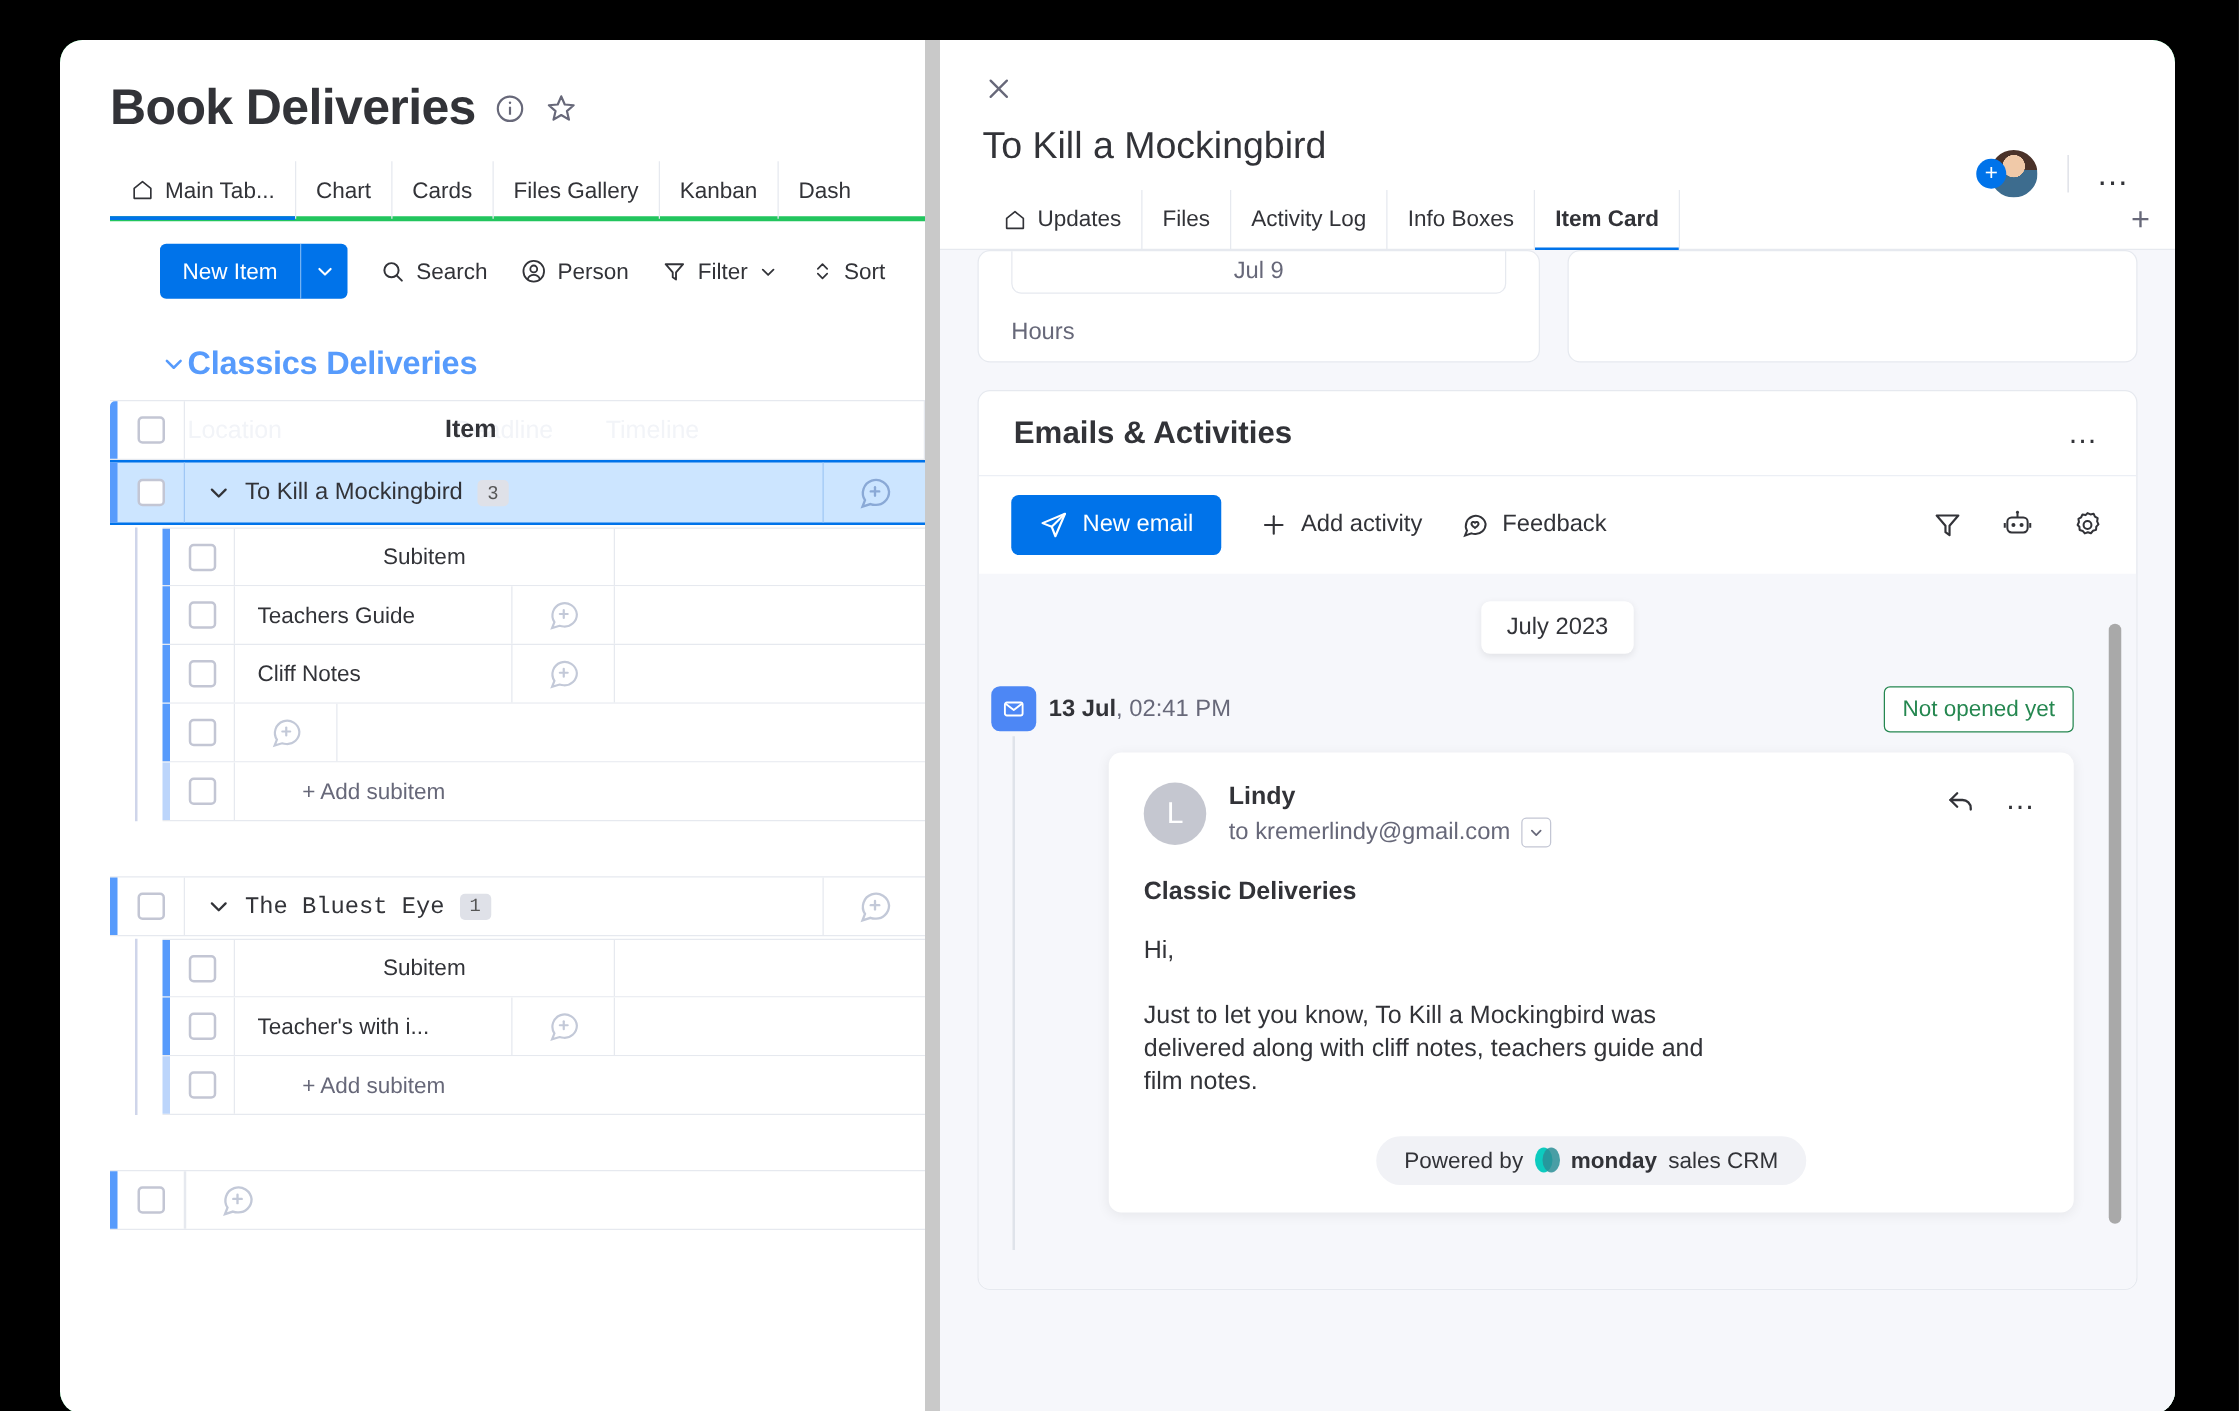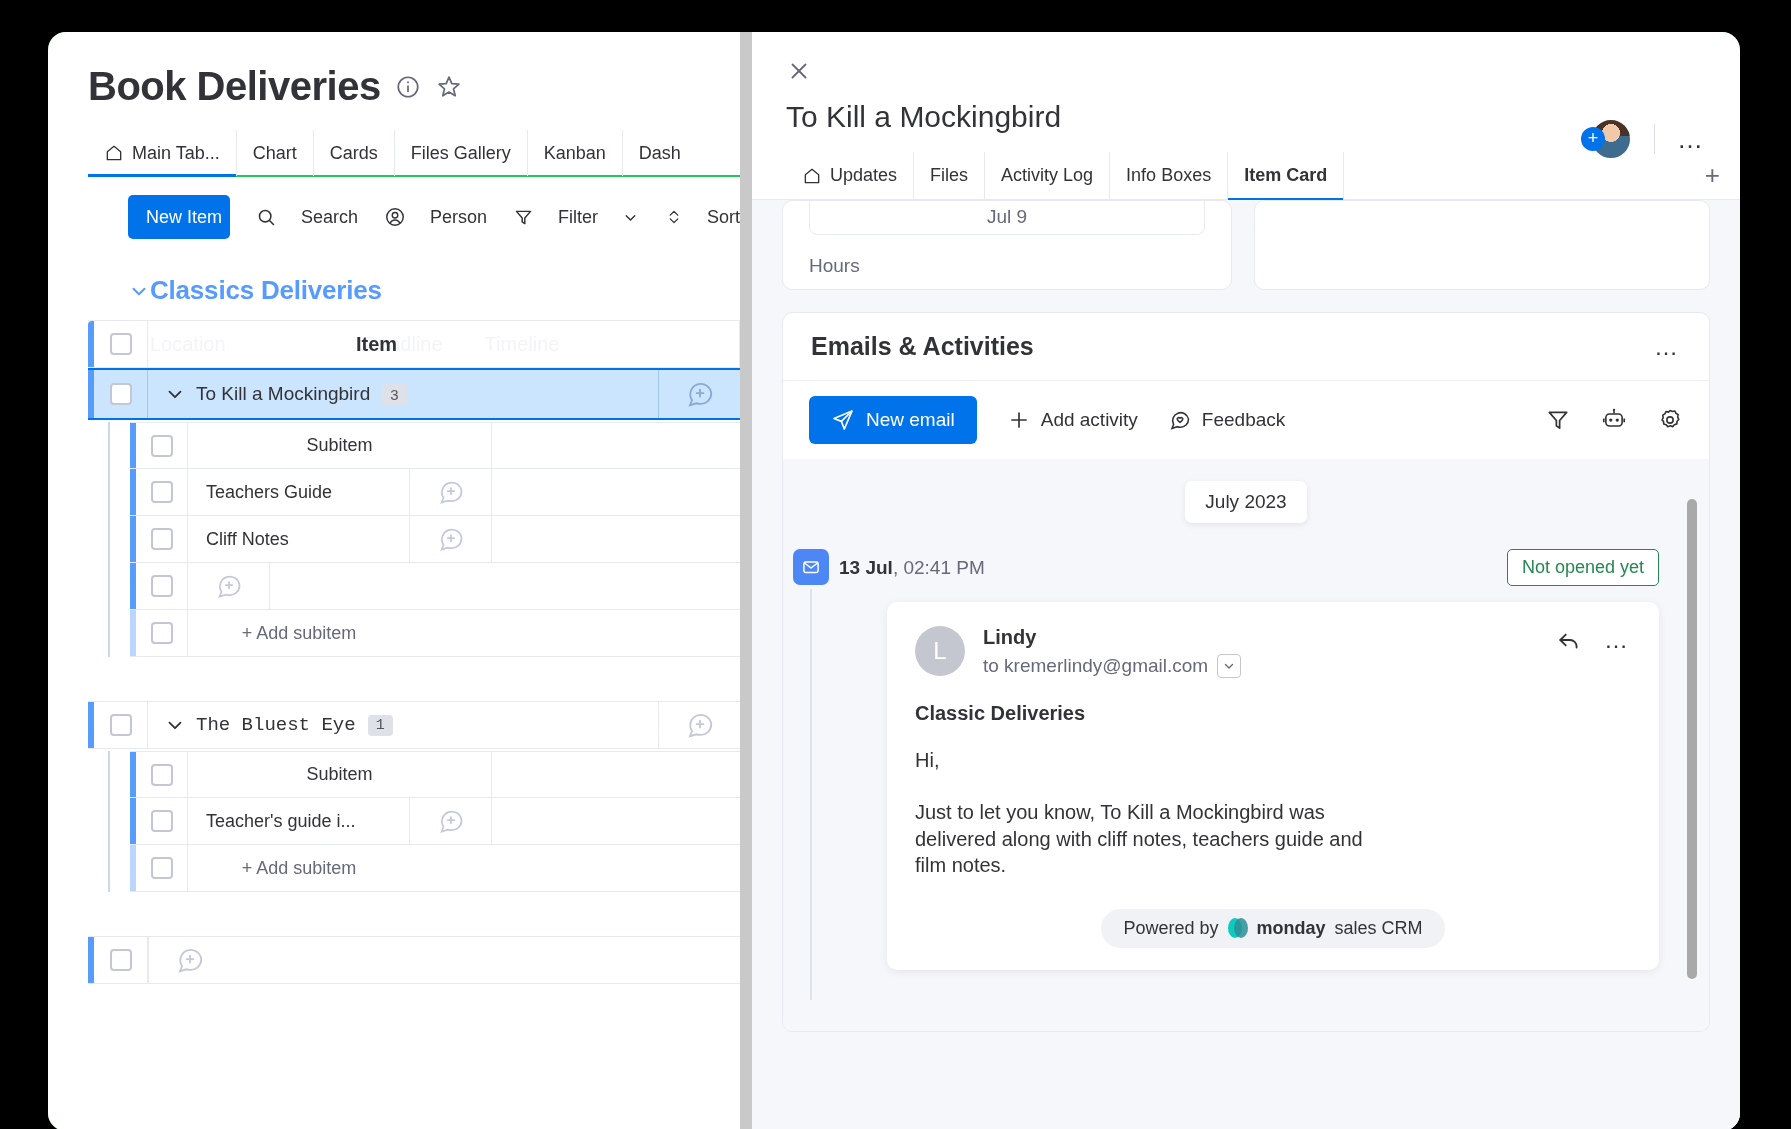--- a/index.html
+++ b/index.html
@@ -38,21 +38,21 @@
     letter-spacing: -0.5px; white-space: nowrap;
   }
   .icon-btn { display:inline-flex; align-items:center; justify-content:center; cursor:pointer; }
   .info-icon svg, .star-icon svg { display:block; }
 
   
   .view-tabs {
     display: flex; align-items: center;
     margin-top: 22px;
     height: 46px;
-    border-bottom: 2px solid #22c55e;
+    border-bottom: 4px solid #22c55e;
     padding-left: 0;
     white-space: nowrap;
   }
   .view-tab {
     display: flex; align-items: center; gap: 8px;
     padding: 0 16px; height: 46px;
     font-size: 18px; color: #323338;
     cursor: pointer; position: relative;
     border-right: 1px solid #e6e9ef;
   }
@@ -77,21 +77,21 @@
   }
   .new-item-label {
     display:flex; align-items:center;
     padding: 0 18px; font-size: 18px;
   }
   .new-item-split {
     display:flex; align-items:center; justify-content:center;
     width: 38px; border-left: 1px solid rgba(255,255,255,.45);
   }
   .tool-btn {
-    display:flex; align-items:center; gap:24px;
+    display:flex; align-items:center; gap:8px;
     margin-left: 26px; font-size:18px; color:#323338; cursor:pointer;
     height: 44px;
   }
 
   
   .group-head {
     display:flex; align-items:center; 
     margin: 36px 0 0 40px;
   }
   .group-title { font-size: 26px; font-weight:700; color:#579bfc; letter-spacing:-0.2px; }
@@ -582,21 +582,21 @@
             </div>
           <div class="sub-name-cell center" style="width:304px;flex:0 0 304px;">Subitem</div>
           <div class="sub-tail"></div>
         </div>
 
         <div class="sub-row">
           <div class="sub-accent"></div>
           <div class="sub-check">
               <div class="cb"></div>
             </div>
-          <div class="sub-name-cell">Teacher's guide i...</div>
+          <div class="sub-name-cell">Teacher's with i...</div>
           <div class="sub-bubble">
             <span>
               <svg width="28" height="28" viewBox="0 0 24 24" fill="none" stroke="#c3c9d8" stroke-width="1.5" stroke-linecap="round">
                   <path d="M21 11.5a8.4 8.4 0 0 1-9 8.4c-1 0-2-.2-2.9-.5L4 21l1.6-4.1A8.4 8.4 0 1 1 21 11.5z"></path>
                   <line x1="12" y1="8.6" x2="12" y2="14"></line>
                   <line x1="9.3" y1="11.3" x2="14.7" y2="11.3"></line>
                 </svg>
             </span>
           </div>
           <div class="sub-tail"></div>

